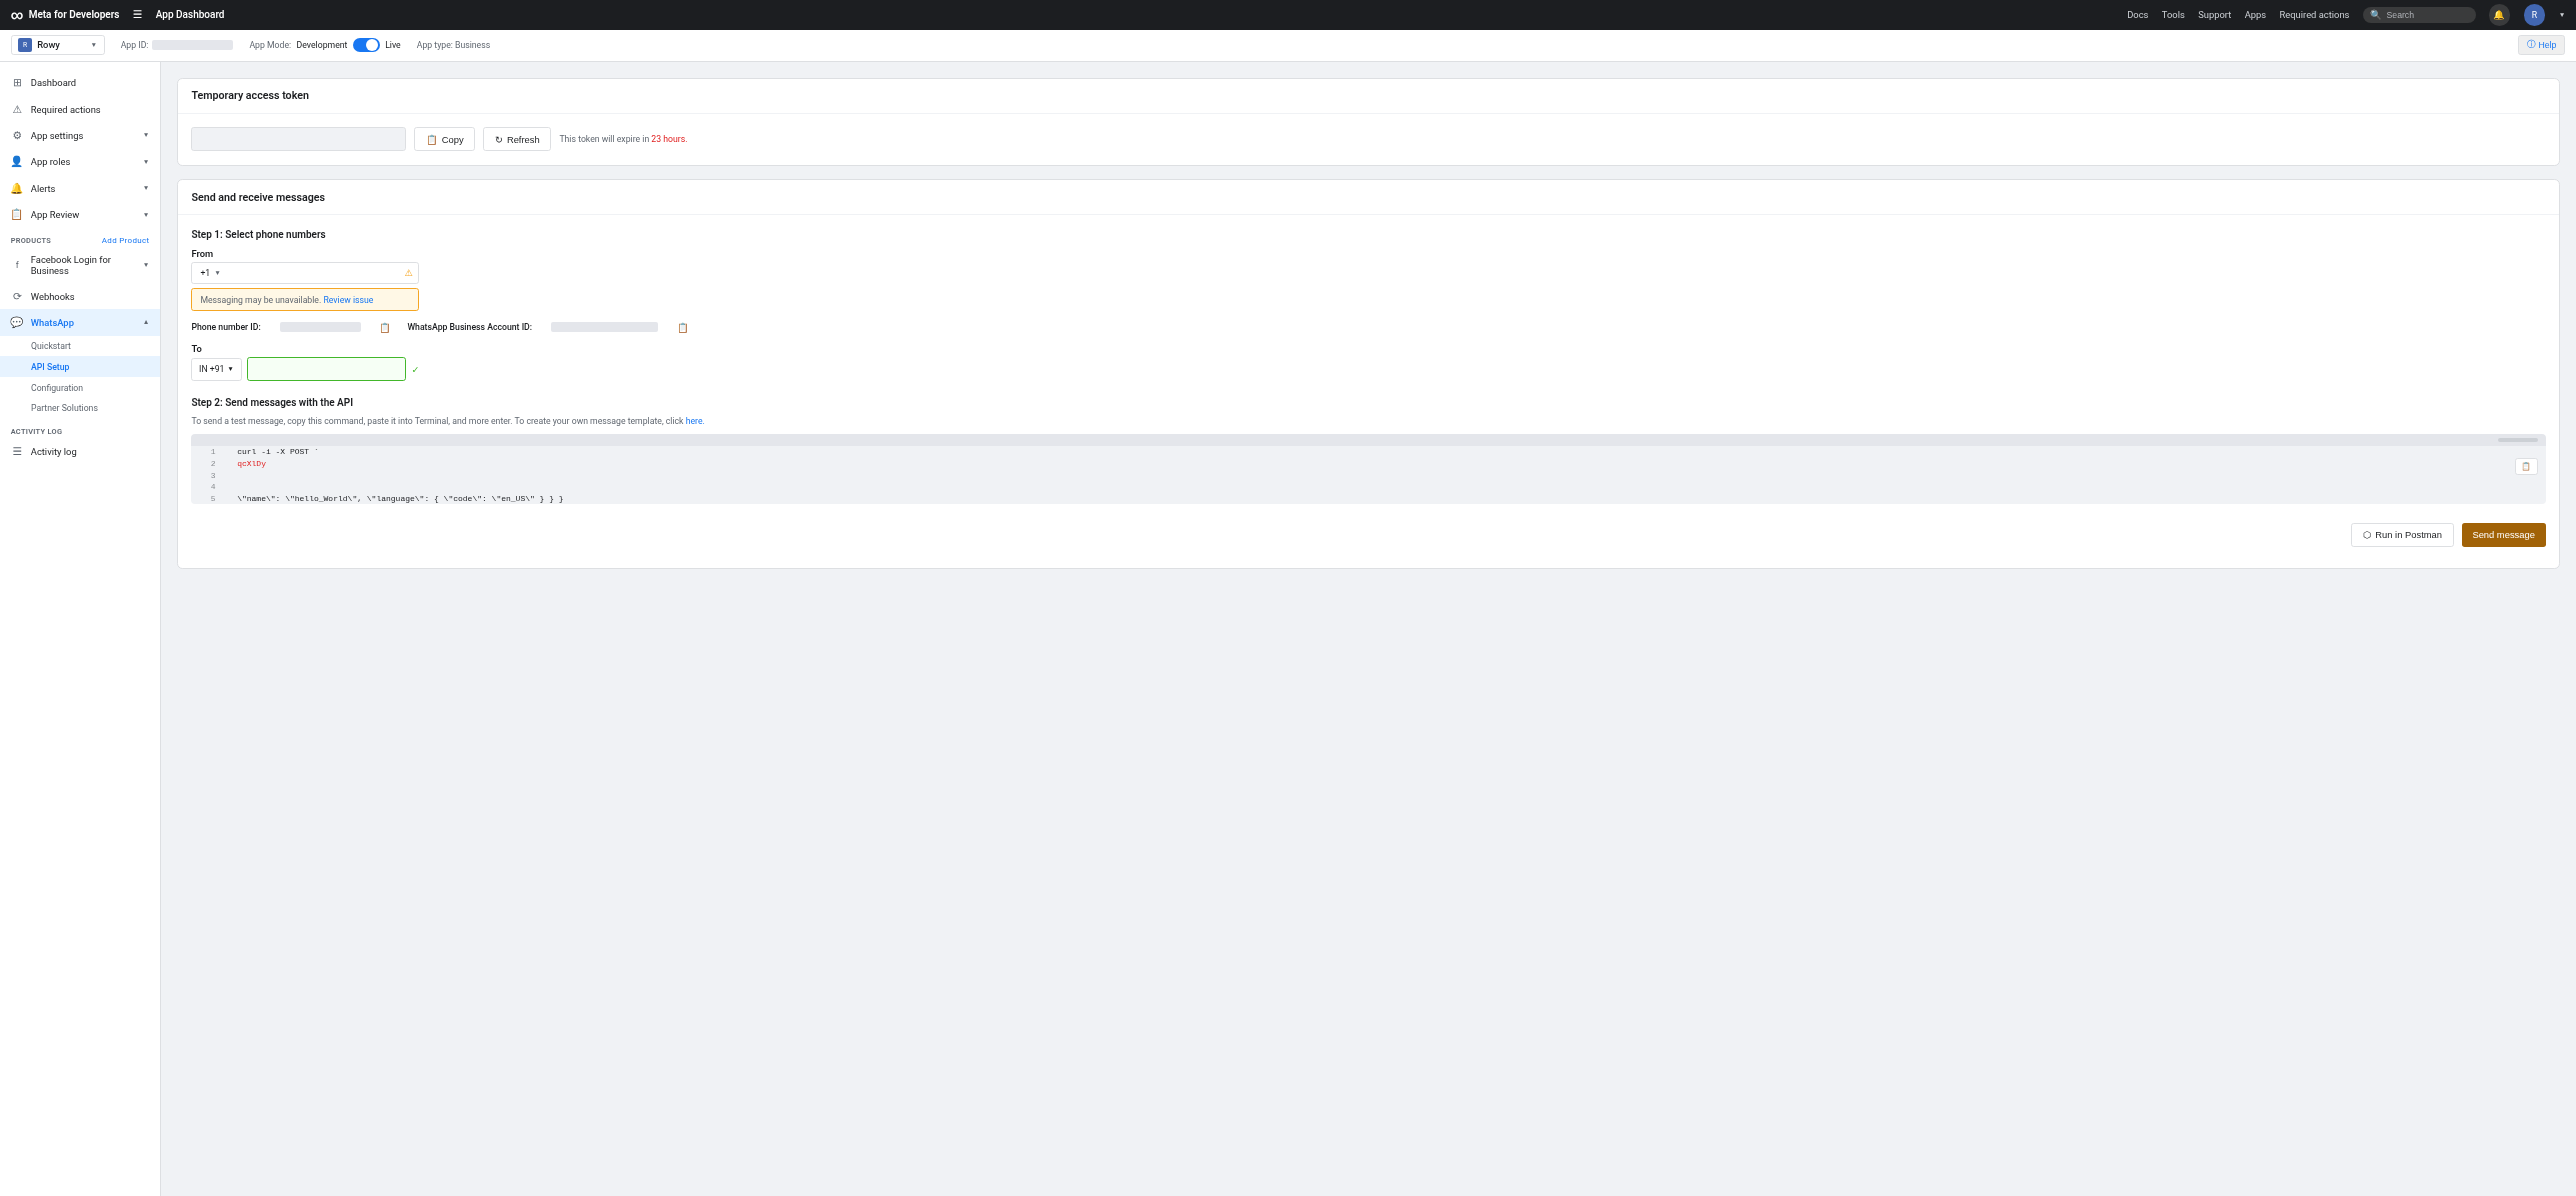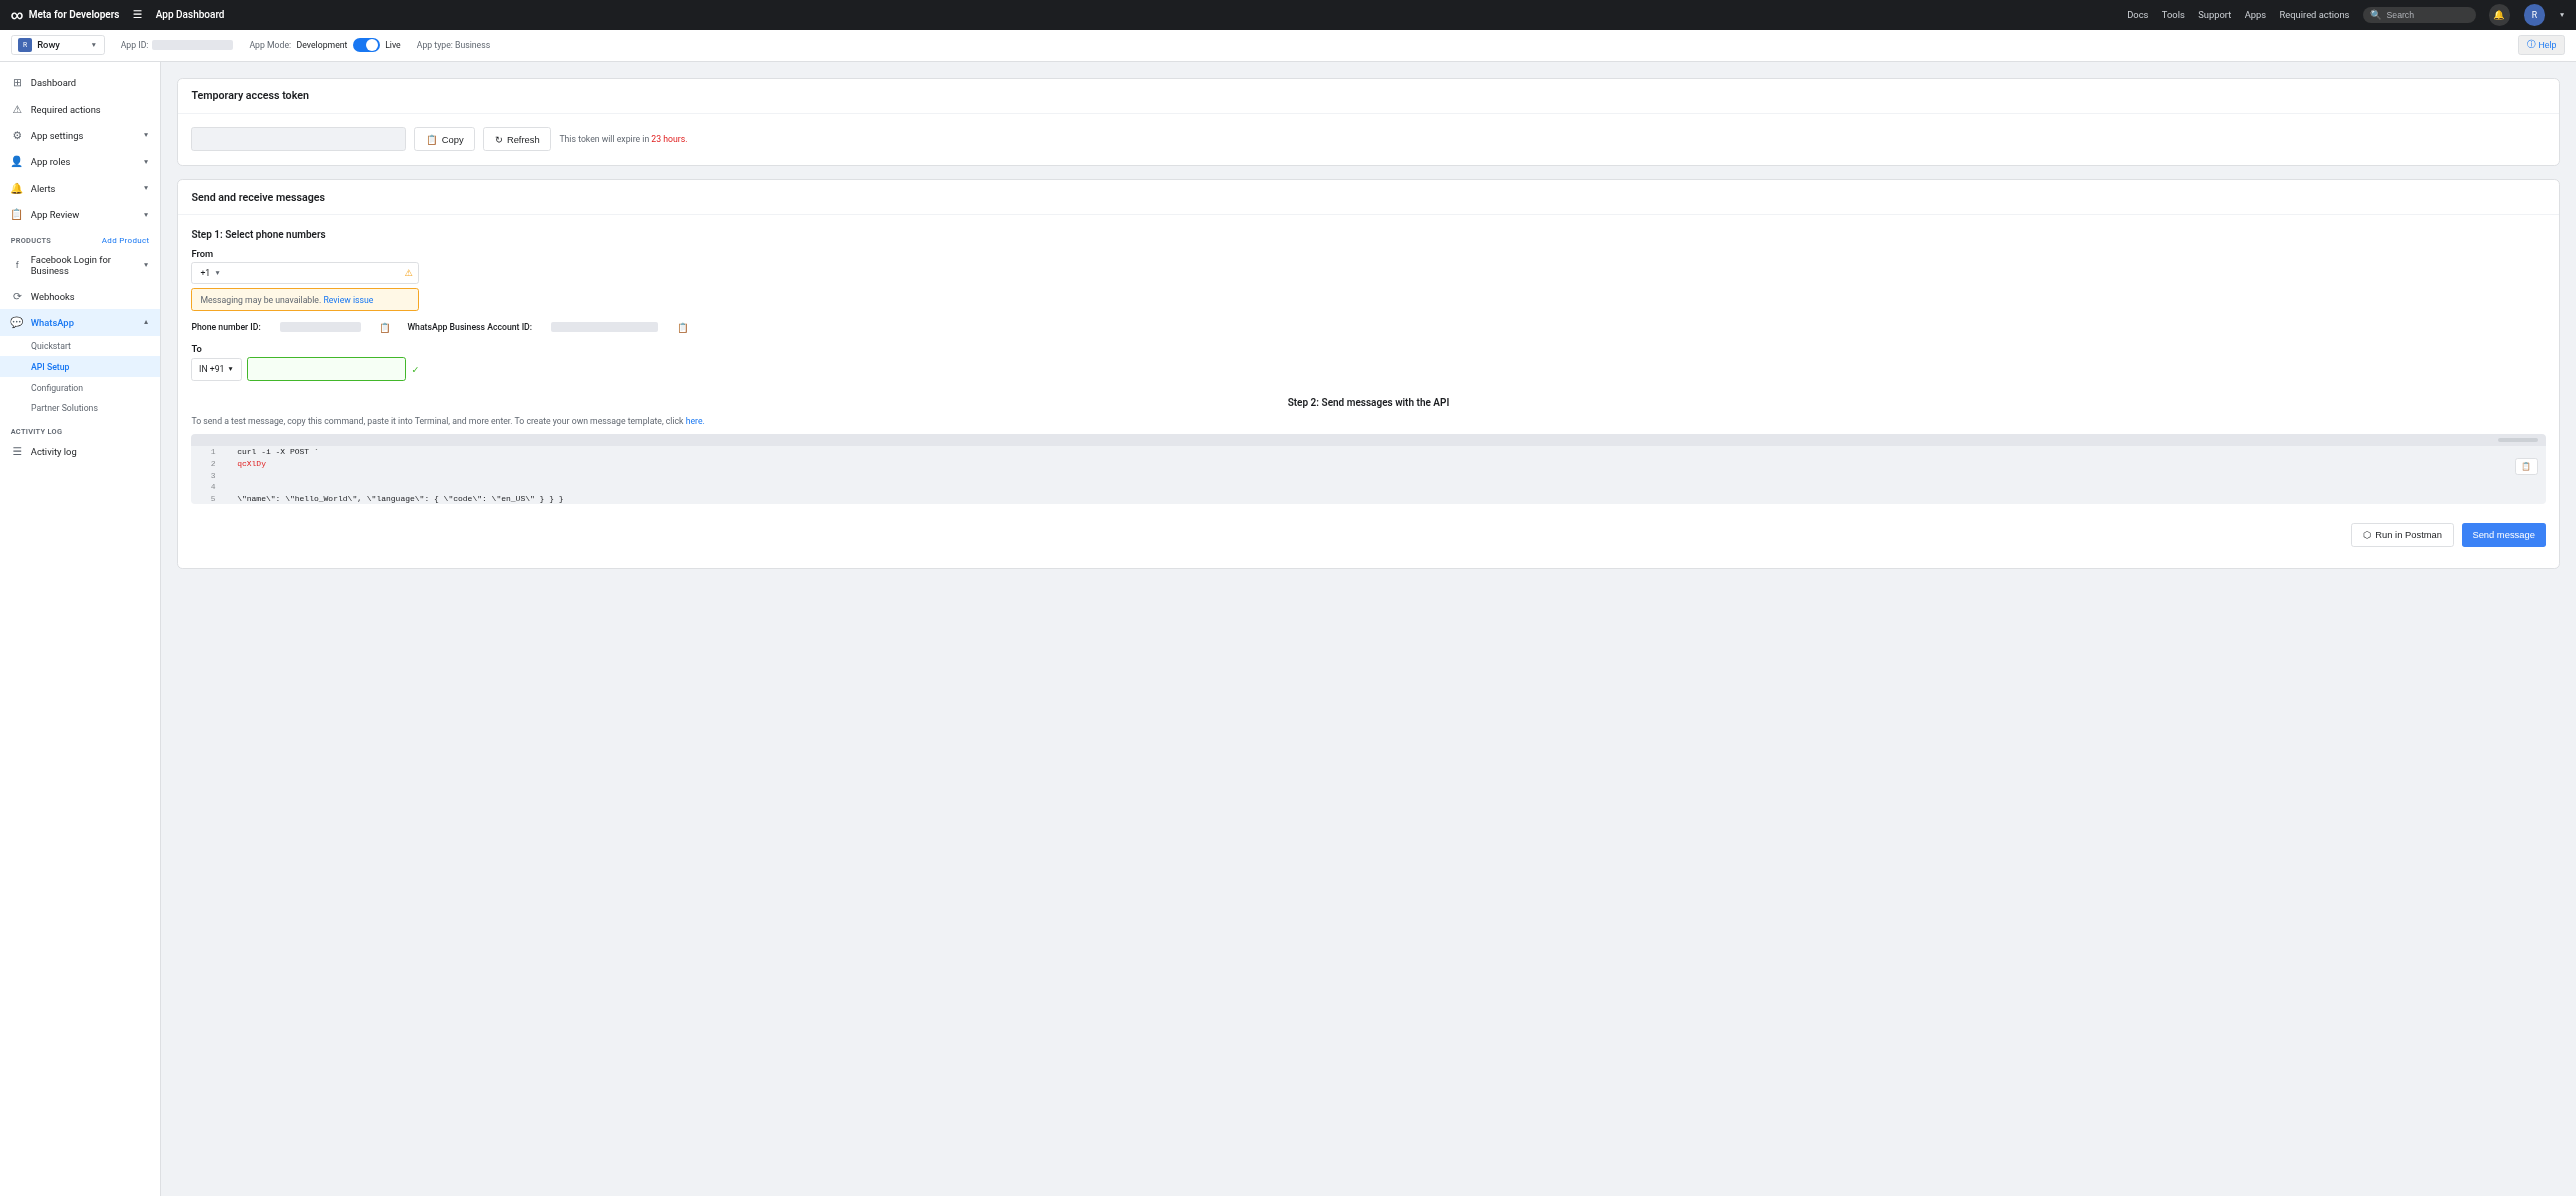--- a/index.html
+++ b/index.html
@@ -139,21 +139,21 @@
     .btn {
       display: inline-flex; align-items: center; gap: 4px;
       padding: 5.4px 10.7px; border-radius: 2.7px; font-size: 9.4px; cursor: pointer;
       border: none; font-weight: 500;
     }
     .btn-secondary {
       background: #fff; color: #1c1e21;
       border: 0.7px solid #dddfe2;
     }
     .btn-primary {
-      background: #3b82f6; color: #fff;
+      background: #a16207; color: #fff;
     }
     .token-expire { font-size: 8.7px; color: #606770; }
     .token-expire .hours { color: #e02020; font-weight: 400; }
     .step-title { font-size: 10px; font-weight: 600; margin-bottom: 8px; }
 
     
     .field-label { font-size: 9.4px; font-weight: 600; margin-bottom: 2.7px; }
     .field-desc { font-size: 8.7px; color: #606770; margin-bottom: 5.4px; }
     .field-desc a { color: #1877f2; text-decoration: none; }
     .phone-select-wrapper {
@@ -431,21 +431,21 @@
         <div class="field-label">To</div>
         <div class="to-row">
           <div class="country-select">
             <span>IN +91</span>
             <span style="font-size:6.7px;">▼</span>
           </div>
           <input class="to-input" type="text" style="">
           <span class="check-icon">✓</span>
         </div>
 
-        <div class="step-title" style="margin-top: 16px; text-align: center;">Step 2: Send messages with the API</div>
+        <div class="step-title" style="margin-top: 16px;">Step 2: Send messages with the API</div>
         <div class="step2-desc">
           <span>To send a test message, copy this command, paste it into Terminal, and more enter. To create your own message template, click</span>
           <a>here.</a>
         </div>
 
         <div class="code-container">
           <div class="code-header">
             <div class="code-scroll-bar"></div>
           </div>
           <button class="copy-code-btn">

